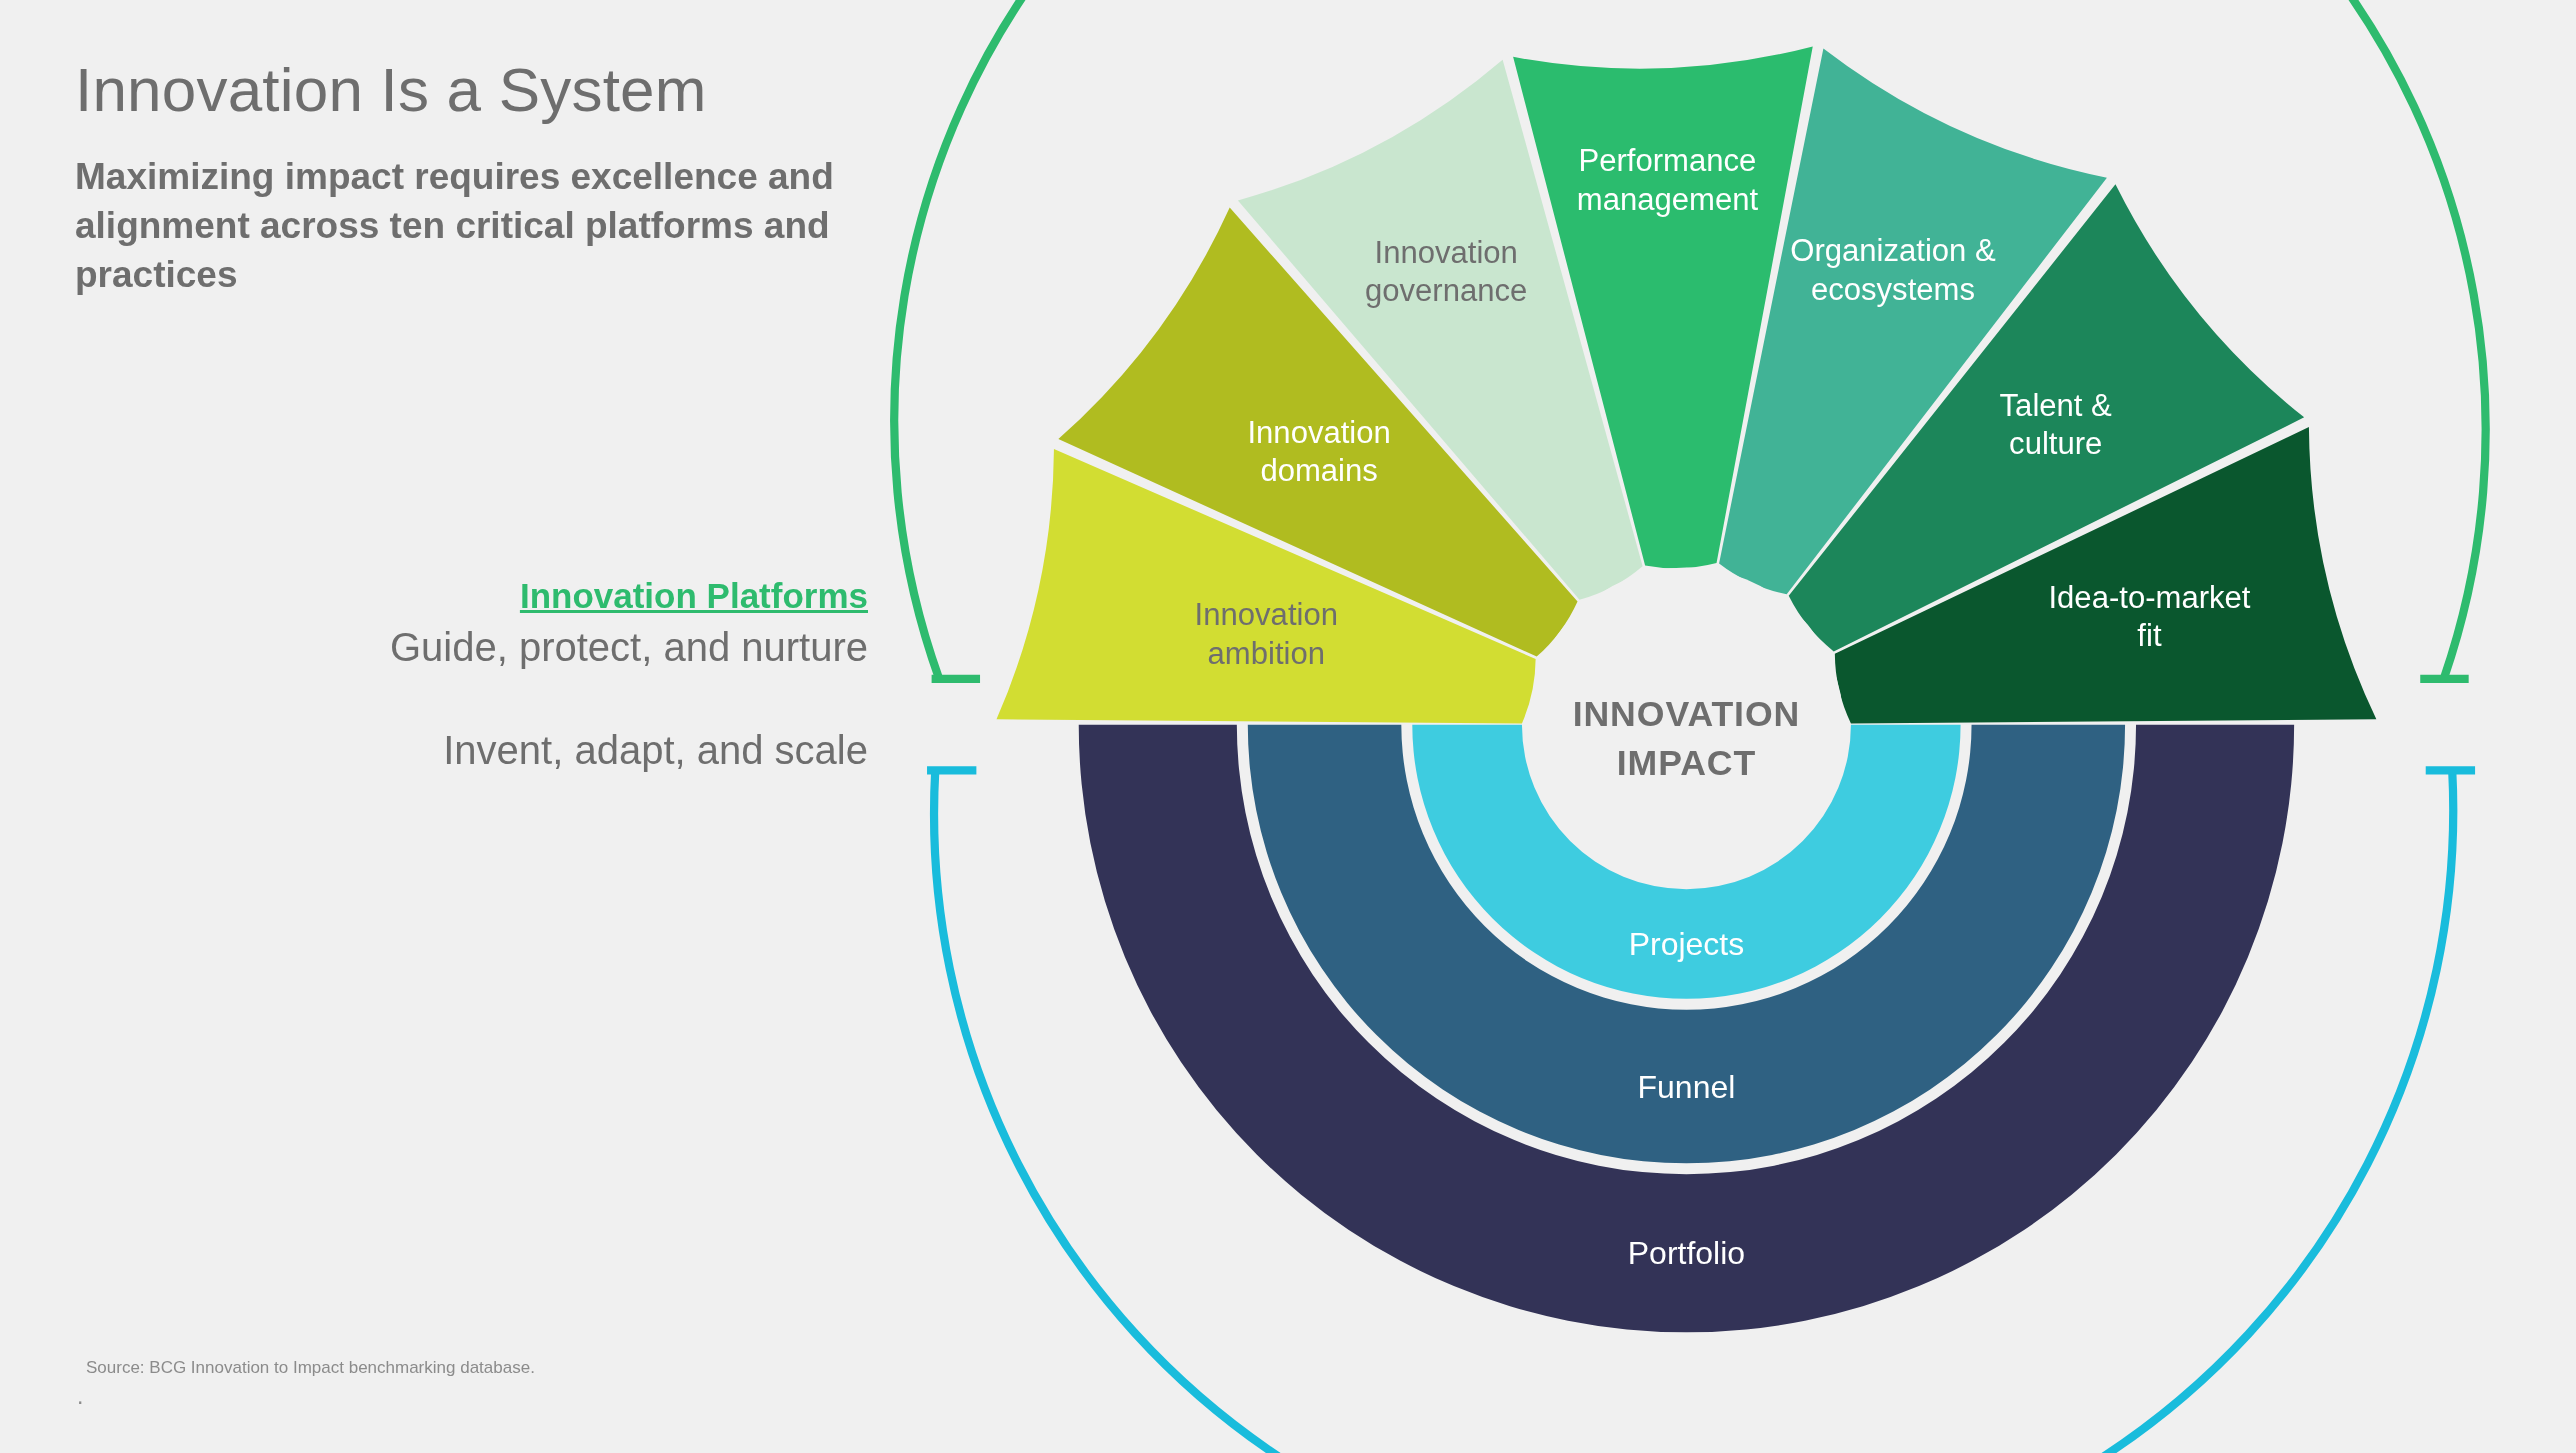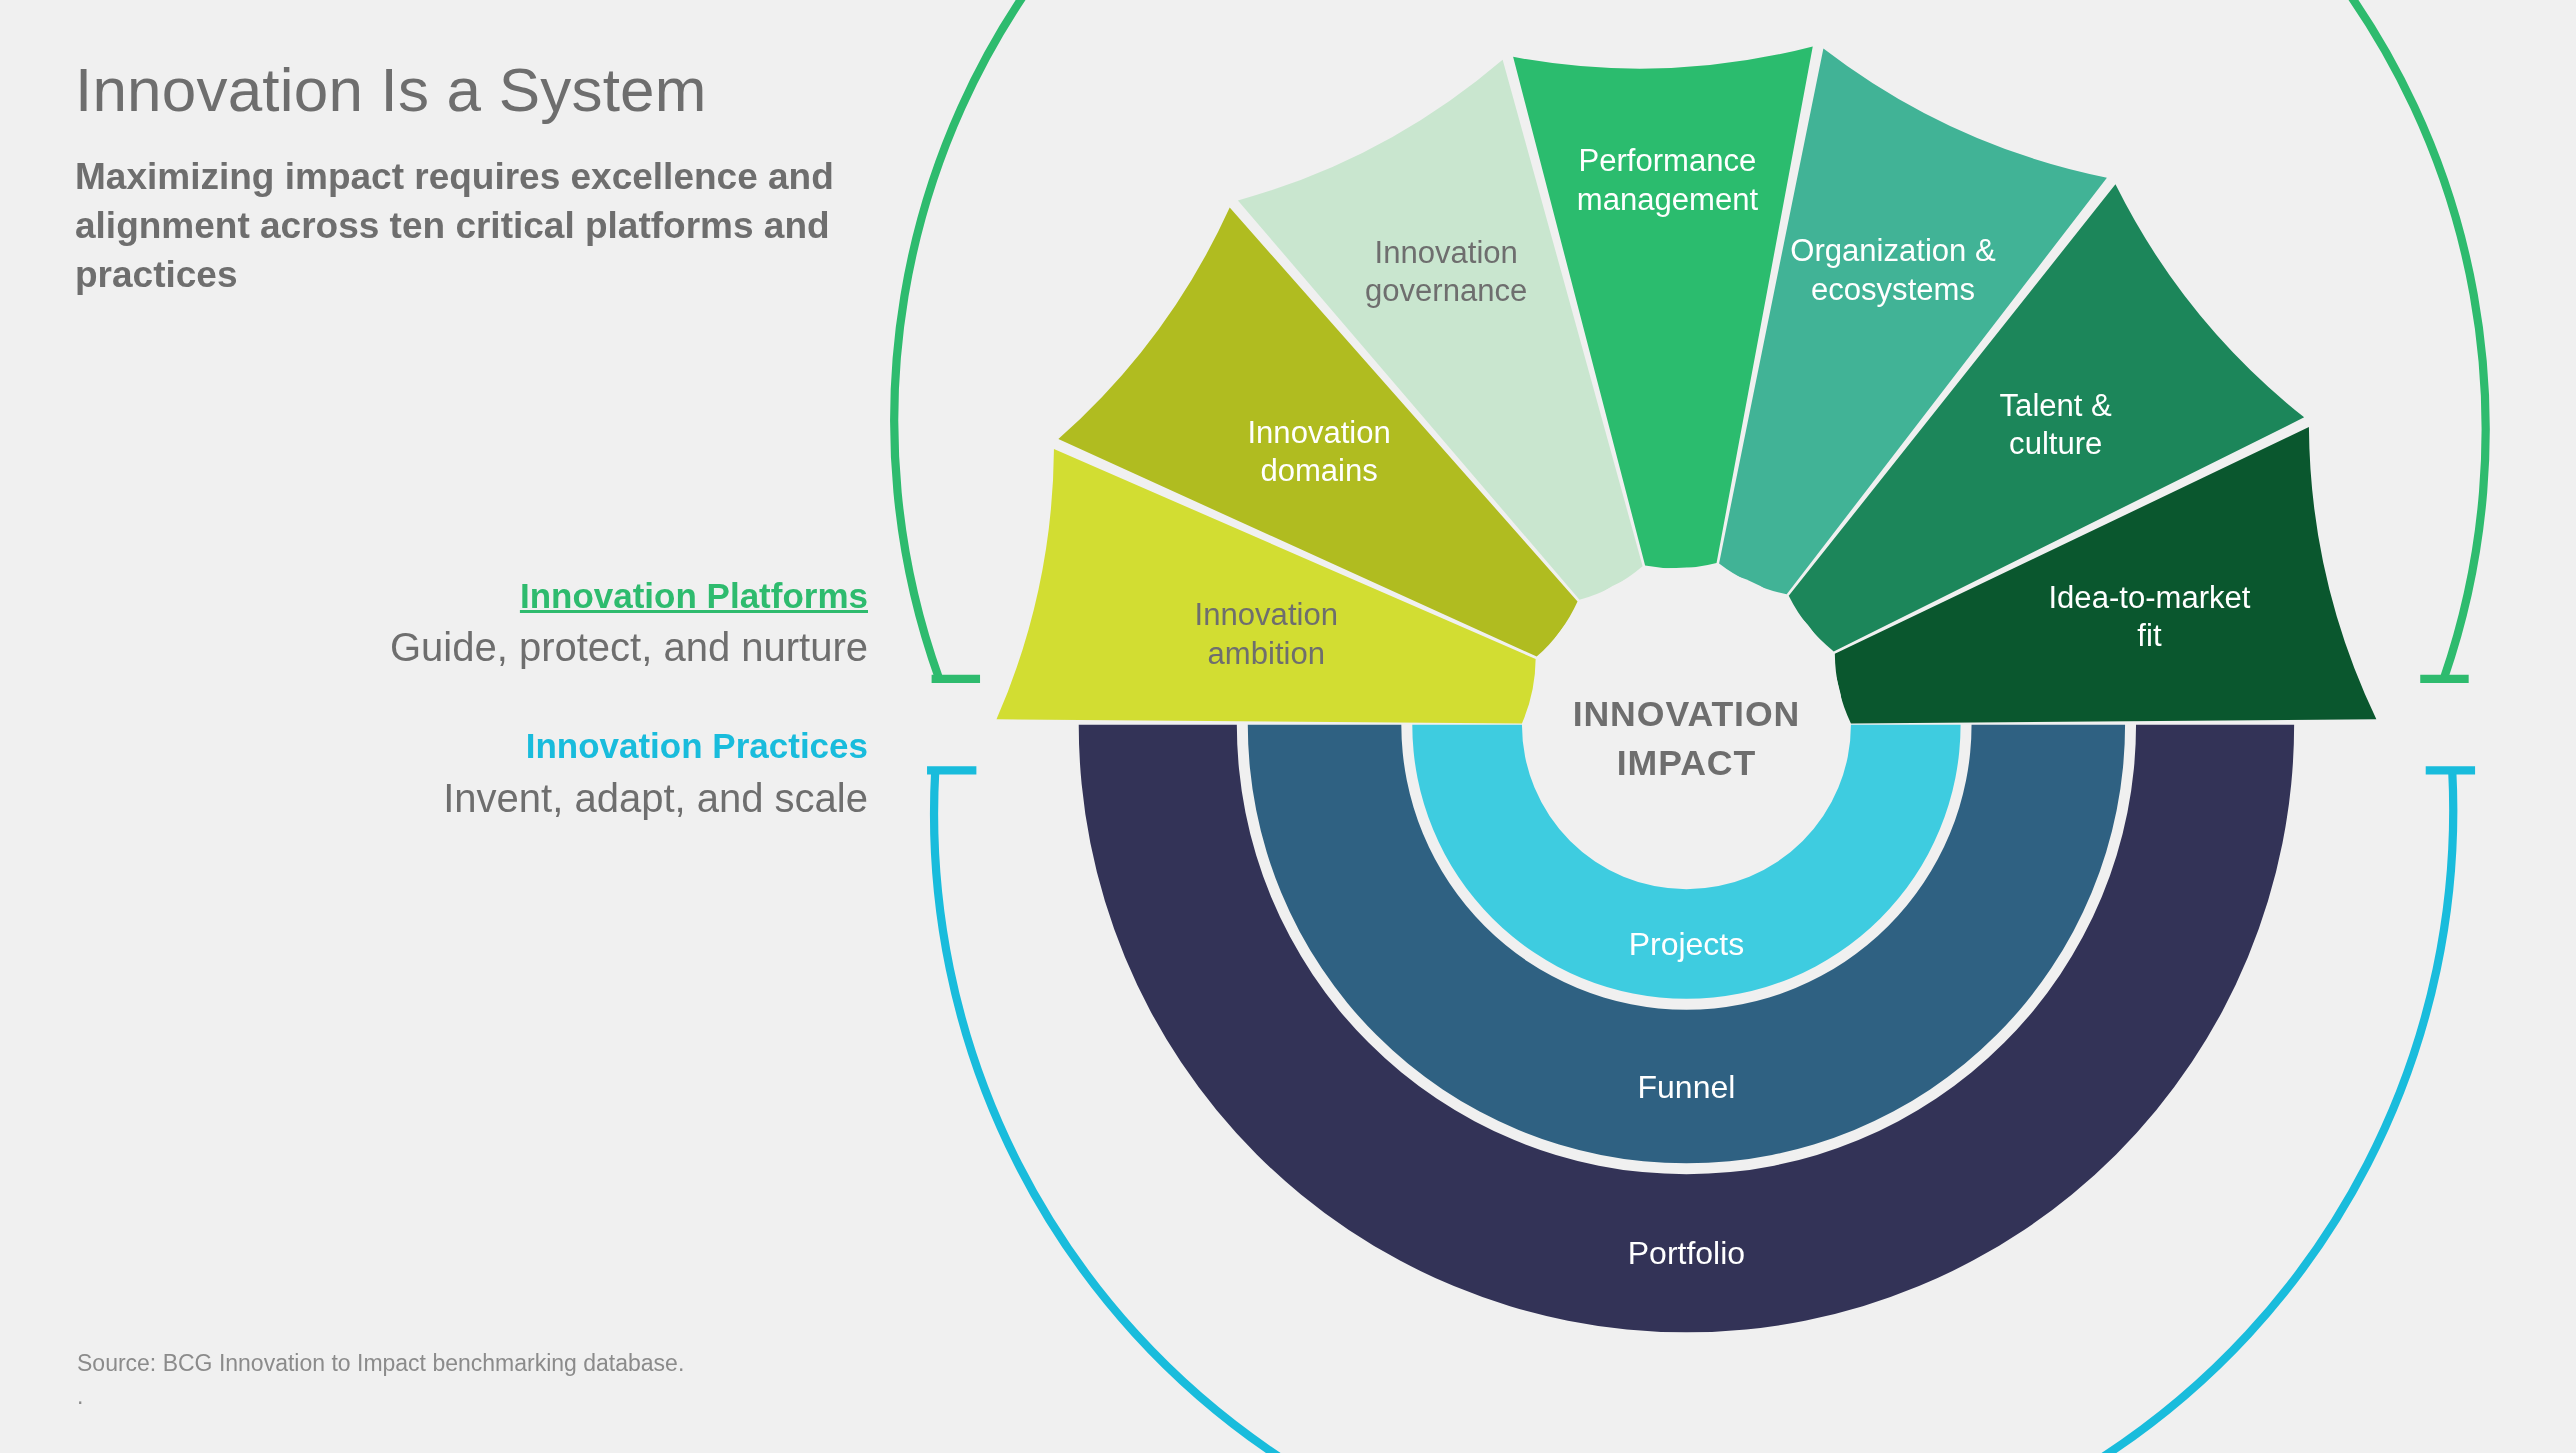--- a/index.html
+++ b/index.html
@@ -69,24 +69,24 @@
     color: #6e6e6e;
     line-height: 1.3;
     margin: 3.7px 0 0 0;
   }
 
   
   .source {
     position: absolute;
     left: 77px;
     top: 1347px;
-    font-size: 23px;
+    font-size: 17px;
     color: #8b8b8b;
     line-height: 1.45;
-    margin: 0;
+    margin: 9px;
   }
   .source-dot {
     position: absolute;
     left: 77px;
     top: 1383px;
     font-size: 23px;
     color: #8b8b8b;
     margin: 0;
   }
 
@@ -128,21 +128,20 @@
     <h1 class="page-title">Innovation Is a System</h1>
     <p class="page-subtitle">Maximizing impact requires excellence and alignment across ten critical platforms and practices</p>
   </div>
 
   <div class="legend">
     <div class="legend-group">
       <p class="legend-title platforms">Innovation Platforms</p>
       <p class="legend-sub">Guide, protect, and nurture</p>
     </div>
     <div class="legend-group">
-      <p class="legend-title practices">Innovation Practices</p>
       <p class="legend-sub">Invent, adapt, and scale</p>
     </div>
   </div>
 
   <p class="source">Source: BCG Innovation to Impact benchmarking database.</p>
   <p class="source-dot">.</p>
 
   <svg id="wheel" width="2576" height="1453" viewBox="0 0 2818 1590">
 
     <g>

